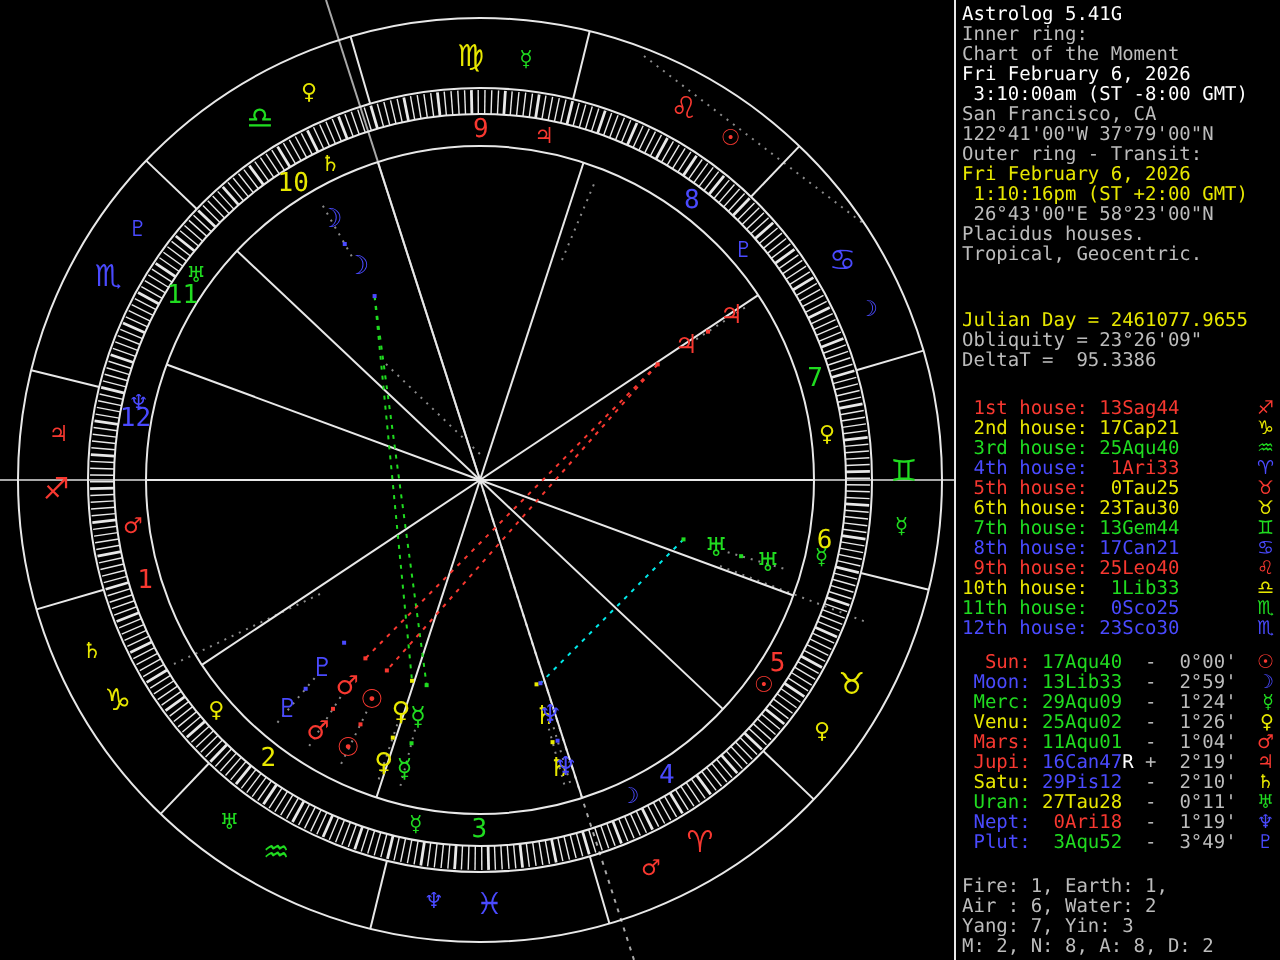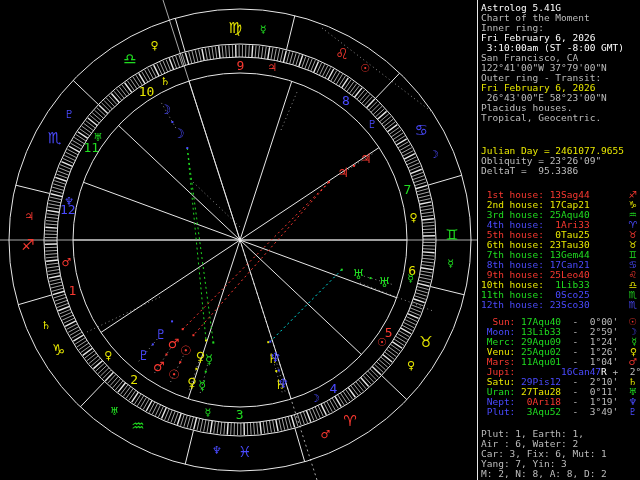--- a/index.html
+++ b/index.html
@@ -523,28 +523,29 @@
       <line x1="138.72290475679466" y1="361.272214373692" x2="157.95273296752984" y2="338.2458445559024" stroke="#8a8a8a" stroke-width="1" stroke-dasharray="1,3"></line>
       <text x="143.85085894632402" y="355.1318490889481" fill="#4a4aff" text-anchor="middle" dominant-baseline="central" class="planet">♇</text>
       <text x="161.15770433598573" y="334.4081162529375" fill="#4a4aff" text-anchor="middle" dominant-baseline="central" class="planet">♇</text>
       <rect x="151.82477877800045" y="343.3862098406463" width="2" height="2" fill="#4a4aff"></rect>
       <rect x="171.05460698873566" y="320.3598400228567" width="2" height="2" fill="#4a4aff"></rect>
     </svg>
   <div id="divider"></div>
   <div id="panel">
     <div id="info">
         <div class="pline" style="color: rgb(255, 255, 255);">Astrolog 5.41G</div>
+        <div class="pline" style="color: rgb(188, 188, 188);">Inner ring:</div>
         <div class="pline" style="color: rgb(188, 188, 188);">Chart of the Moment</div>
-        <div class="pline" style="color: rgb(188, 188, 188);">Inner ring:</div>
         <div class="pline" style="color: rgb(255, 255, 255);">Fri February 6, 2026</div>
         <div class="pline" style="color: rgb(255, 255, 255);"> 3:10:00am (ST -8:00 GMT)</div>
         <div class="pline" style="color: rgb(188, 188, 188);">San Francisco, CA</div>
         <div class="pline" style="color: rgb(188, 188, 188);">122°41'00"W 37°79'00"N</div>
         <div class="pline" style="color: rgb(188, 188, 188);">Outer ring - Transit:</div>
         <div class="pline" style="color: rgb(232, 232, 0);">Fri February 6, 2026</div>
+        <div class="pline" style="color: rgb(232, 232, 0);"> 1:10:16pm (ST +2:00 GMT)</div>
         <div class="pline" style="color: rgb(188, 188, 188);"> 26°43'00"E 58°23'00"N</div>
         <div class="pline" style="color: rgb(188, 188, 188);">Placidus houses.</div>
         <div class="pline" style="color: rgb(188, 188, 188);">Tropical, Geocentric.</div>
         <div class="pline" style="color: rgb(232, 232, 0); margin-top: 23px;">Julian Day = 2461077.9655</div>
         <div class="pline" style="color: rgb(188, 188, 188);">Obliquity = 23°26'09"</div>
         <div class="pline" style="color: rgb(188, 188, 188);">DeltaT =  95.3386</div>
       </div>
     <div id="houses">
         <div class="row"><span style="color: rgb(248, 56, 48);"> 1st house:</span><span style="color: rgb(248, 56, 48);"> 13Sag44</span><span class="glyph" style="color: rgb(248, 56, 48);">♐</span></div>
         <div class="row"><span style="color: rgb(232, 232, 0);"> 2nd house:</span><span style="color: rgb(232, 232, 0);"> 17Cap21</span><span class="glyph" style="color: rgb(232, 232, 0);">♑</span></div>
@@ -558,27 +559,26 @@
         <div class="row"><span style="color: rgb(232, 232, 0);">10th house:</span><span style="color: rgb(32, 220, 32);">  1Lib33</span><span class="glyph" style="color: rgb(232, 232, 0);">♎</span></div>
         <div class="row"><span style="color: rgb(32, 220, 32);">11th house:</span><span style="color: rgb(74, 74, 255);">  0Sco25</span><span class="glyph" style="color: rgb(32, 220, 32);">♏</span></div>
         <div class="row"><span style="color: rgb(74, 74, 255);">12th house:</span><span style="color: rgb(74, 74, 255);"> 23Sco30</span><span class="glyph" style="color: rgb(74, 74, 255);">♏</span></div>
       </div>
     <div id="planets">
         <div class="row"><span style="color: rgb(248, 56, 48);">  Sun:</span><span style="color: rgb(32, 220, 32);"> 17Aqu40</span><span style="color: rgb(255, 255, 255);"> </span><span style="color: rgb(188, 188, 188);"> -  0°00'</span><span class="glyph" style="color: rgb(248, 56, 48);">☉</span></div>
         <div class="row"><span style="color: rgb(74, 74, 255);"> Moon:</span><span style="color: rgb(32, 220, 32);"> 13Lib33</span><span style="color: rgb(255, 255, 255);"> </span><span style="color: rgb(188, 188, 188);"> -  2°59'</span><span class="glyph" style="color: rgb(74, 74, 255);">☽</span></div>
         <div class="row"><span style="color: rgb(32, 220, 32);"> Merc:</span><span style="color: rgb(32, 220, 32);"> 29Aqu09</span><span style="color: rgb(255, 255, 255);"> </span><span style="color: rgb(188, 188, 188);"> -  1°24'</span><span class="glyph" style="color: rgb(32, 220, 32);">☿</span></div>
         <div class="row"><span style="color: rgb(232, 232, 0);"> Venu:</span><span style="color: rgb(32, 220, 32);"> 25Aqu02</span><span style="color: rgb(255, 255, 255);"> </span><span style="color: rgb(188, 188, 188);"> -  1°26'</span><span class="glyph" style="color: rgb(232, 232, 0);">♀</span></div>
         <div class="row"><span style="color: rgb(248, 56, 48);"> Mars:</span><span style="color: rgb(32, 220, 32);"> 11Aqu01</span><span style="color: rgb(255, 255, 255);"> </span><span style="color: rgb(188, 188, 188);"> -  1°04'</span><span class="glyph" style="color: rgb(248, 56, 48);">♂</span></div>
-        <div class="row"><span style="color: rgb(248, 56, 48);"> Jupi:</span><span style="color: rgb(74, 74, 255); margin-left: 40px;"> 16Can47</span><span style="color: rgb(255, 255, 255);">R</span><span style="color: rgb(188, 188, 188);"> +  2°19'</span><span class="glyph" style="color: rgb(248, 56, 48);">♃</span></div>
+        <div class="row"><span style="color: rgb(248, 56, 48);"> Jupi:</span><span style="color: rgb(74, 74, 255);"> 16Can47</span><span style="color: rgb(255, 255, 255);">R</span><span style="color: rgb(188, 188, 188);"> +  2°19'</span><span class="glyph" style="color: rgb(248, 56, 48);">♃</span></div>
         <div class="row"><span style="color: rgb(232, 232, 0);"> Satu:</span><span style="color: rgb(74, 74, 255);"> 29Pis12</span><span style="color: rgb(255, 255, 255);"> </span><span style="color: rgb(188, 188, 188);"> -  2°10'</span><span class="glyph" style="color: rgb(232, 232, 0);">♄</span></div>
         <div class="row"><span style="color: rgb(32, 220, 32);"> Uran:</span><span style="color: rgb(232, 232, 0);"> 27Tau28</span><span style="color: rgb(255, 255, 255);"> </span><span style="color: rgb(188, 188, 188);"> -  0°11'</span><span class="glyph" style="color: rgb(32, 220, 32);">♅</span></div>
         <div class="row"><span style="color: rgb(74, 74, 255);"> Nept:</span><span style="color: rgb(248, 56, 48);">  0Ari18</span><span style="color: rgb(255, 255, 255);"> </span><span style="color: rgb(188, 188, 188);"> -  1°19'</span><span class="glyph" style="color: rgb(74, 74, 255);">♆</span></div>
         <div class="row"><span style="color: rgb(74, 74, 255);"> Plut:</span><span style="color: rgb(32, 220, 32);">  3Aqu52</span><span style="color: rgb(255, 255, 255);"> </span><span style="color: rgb(188, 188, 188);"> -  3°49'</span><span class="glyph" style="color: rgb(74, 74, 255);">♇</span></div>
       </div>
     <div id="footer">
-        <div class="pline" style="color: rgb(188, 188, 188);">Plut: 1, Earth: 1,</div>
+        <div class="pline" style="color: rgb(188, 188, 188);">Fire: 1, Earth: 1,</div>
         <div class="pline" style="color: rgb(188, 188, 188);">Air : 6, Water: 2</div>
-        <div class="pline" style="color: rgb(188, 188, 188);">Car: 3, Fix: 6, Mut: 1</div>
         <div class="pline" style="color: rgb(188, 188, 188);">Yang: 7, Yin: 3</div>
         <div class="pline" style="color: rgb(188, 188, 188);">M: 2, N: 8, A: 8, D: 2</div>
       </div>
   </div>
 </div>
 
 </body></html>

